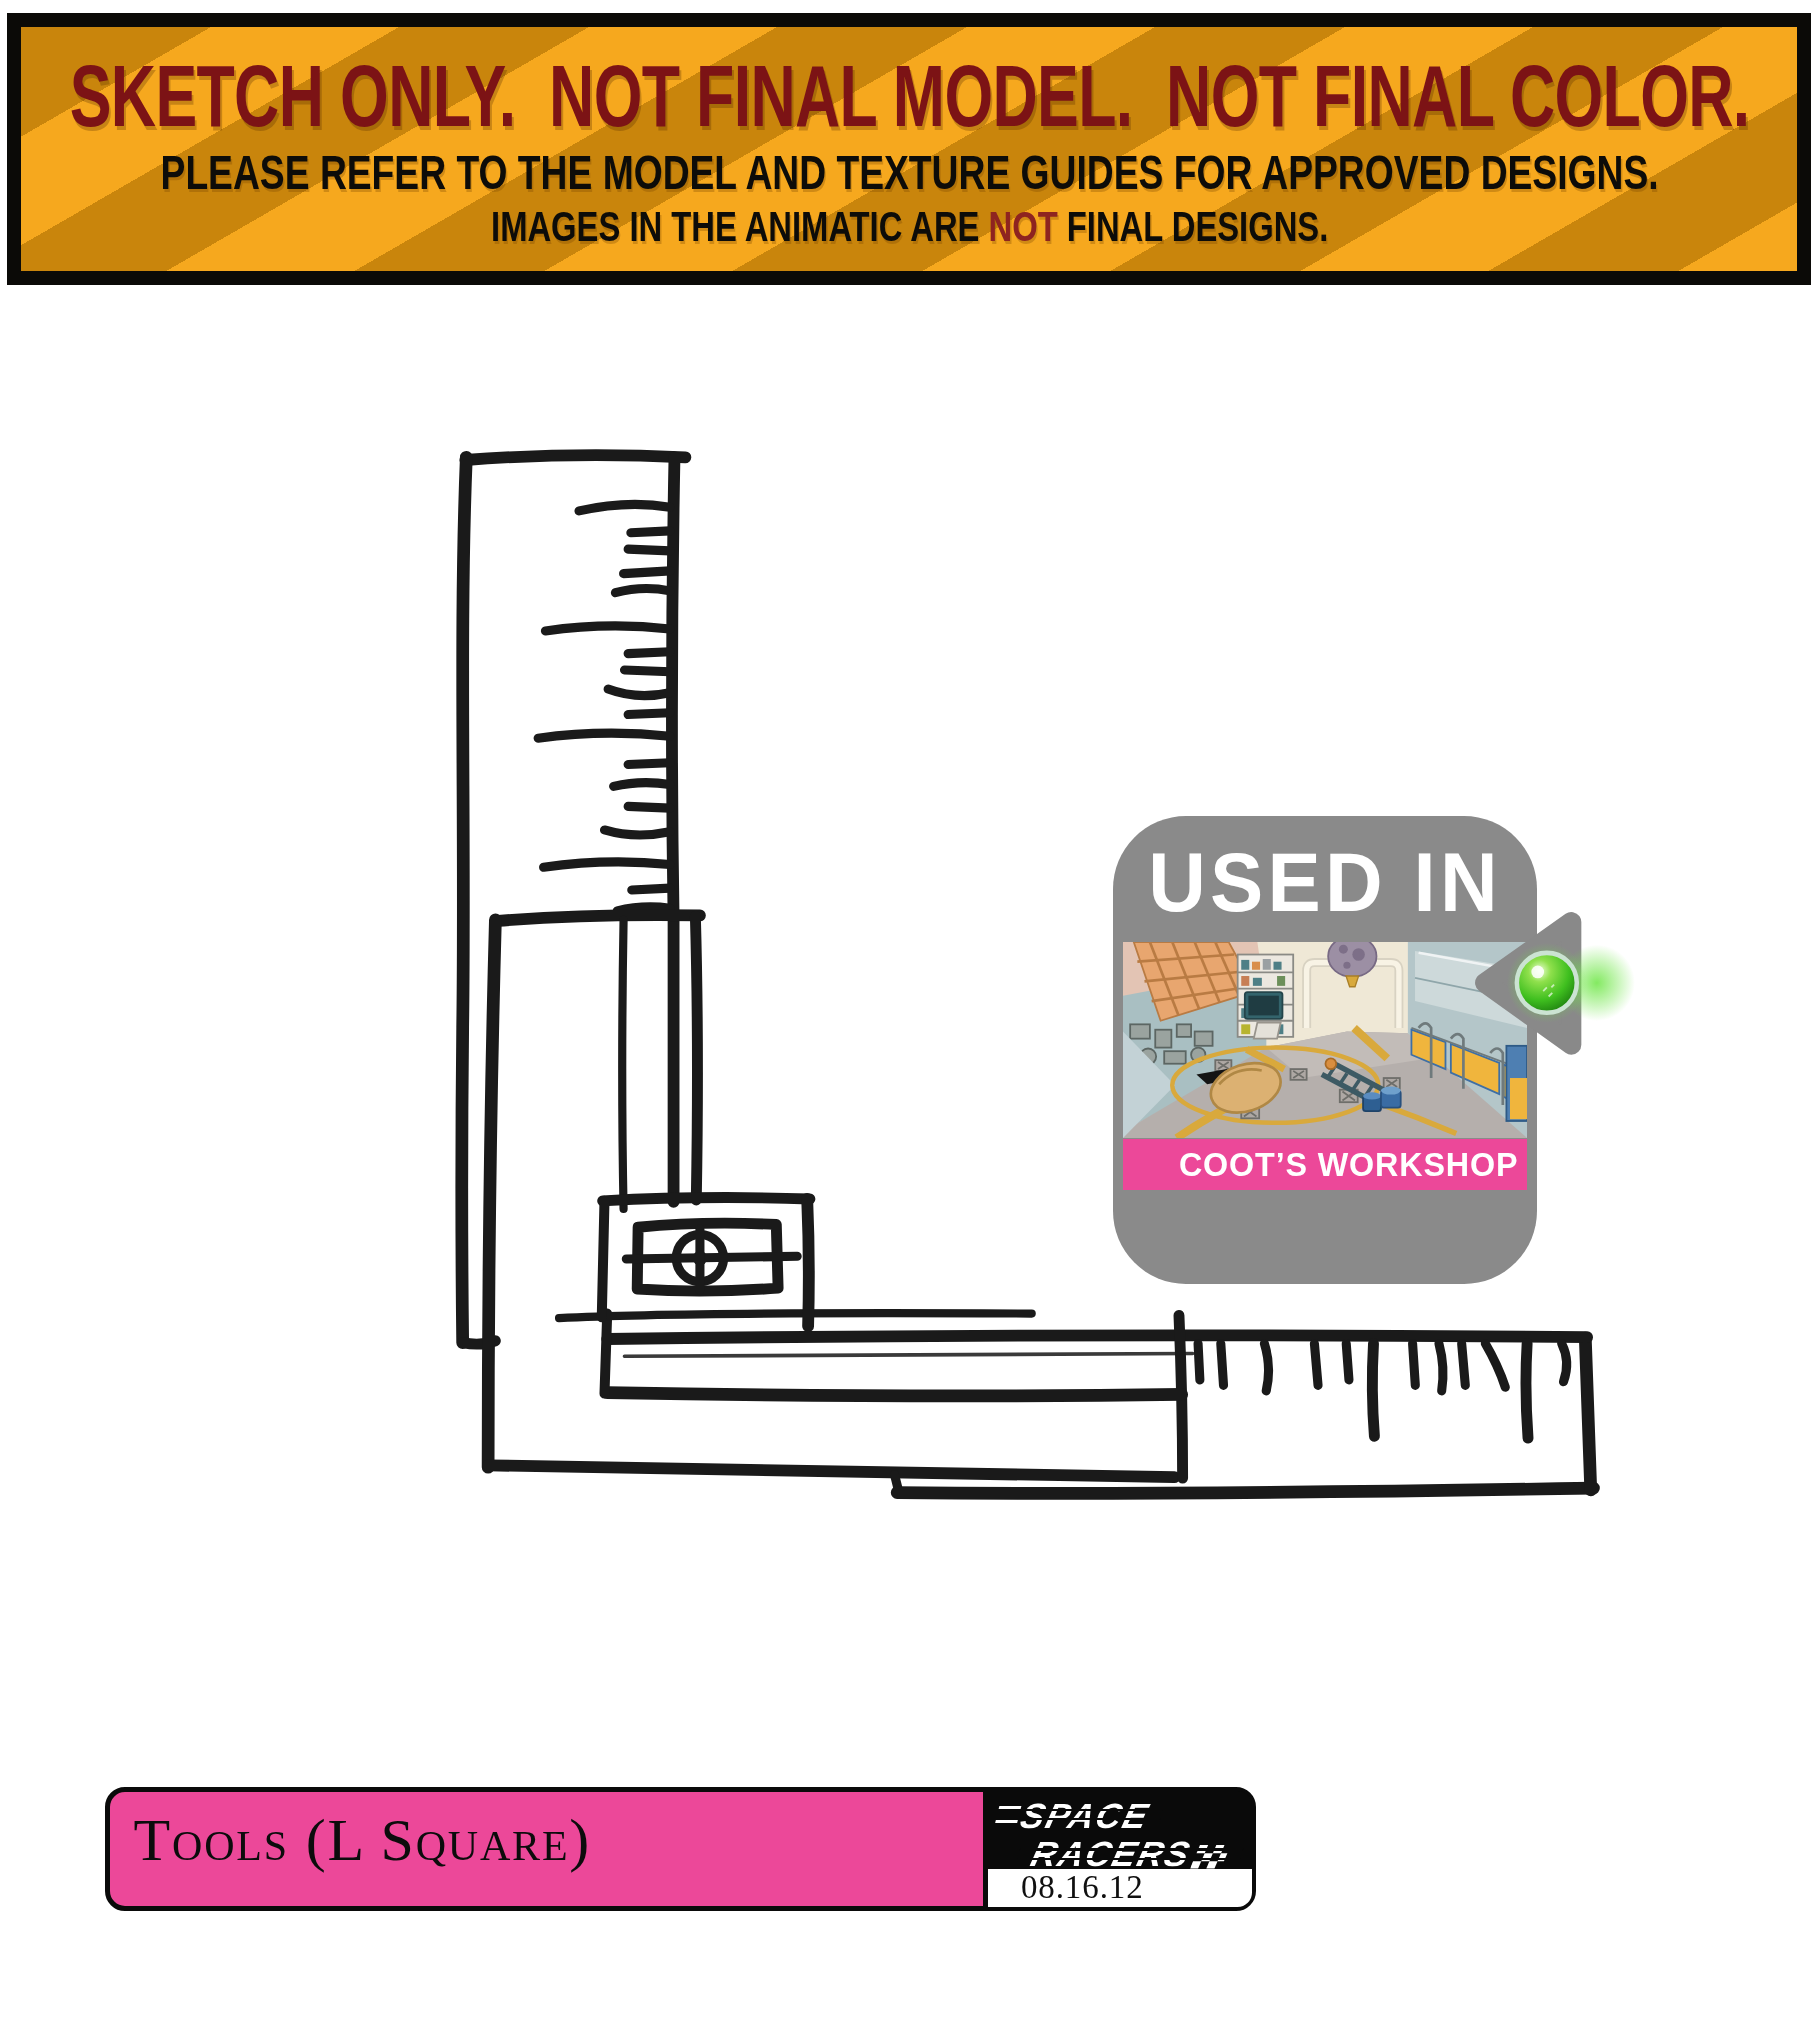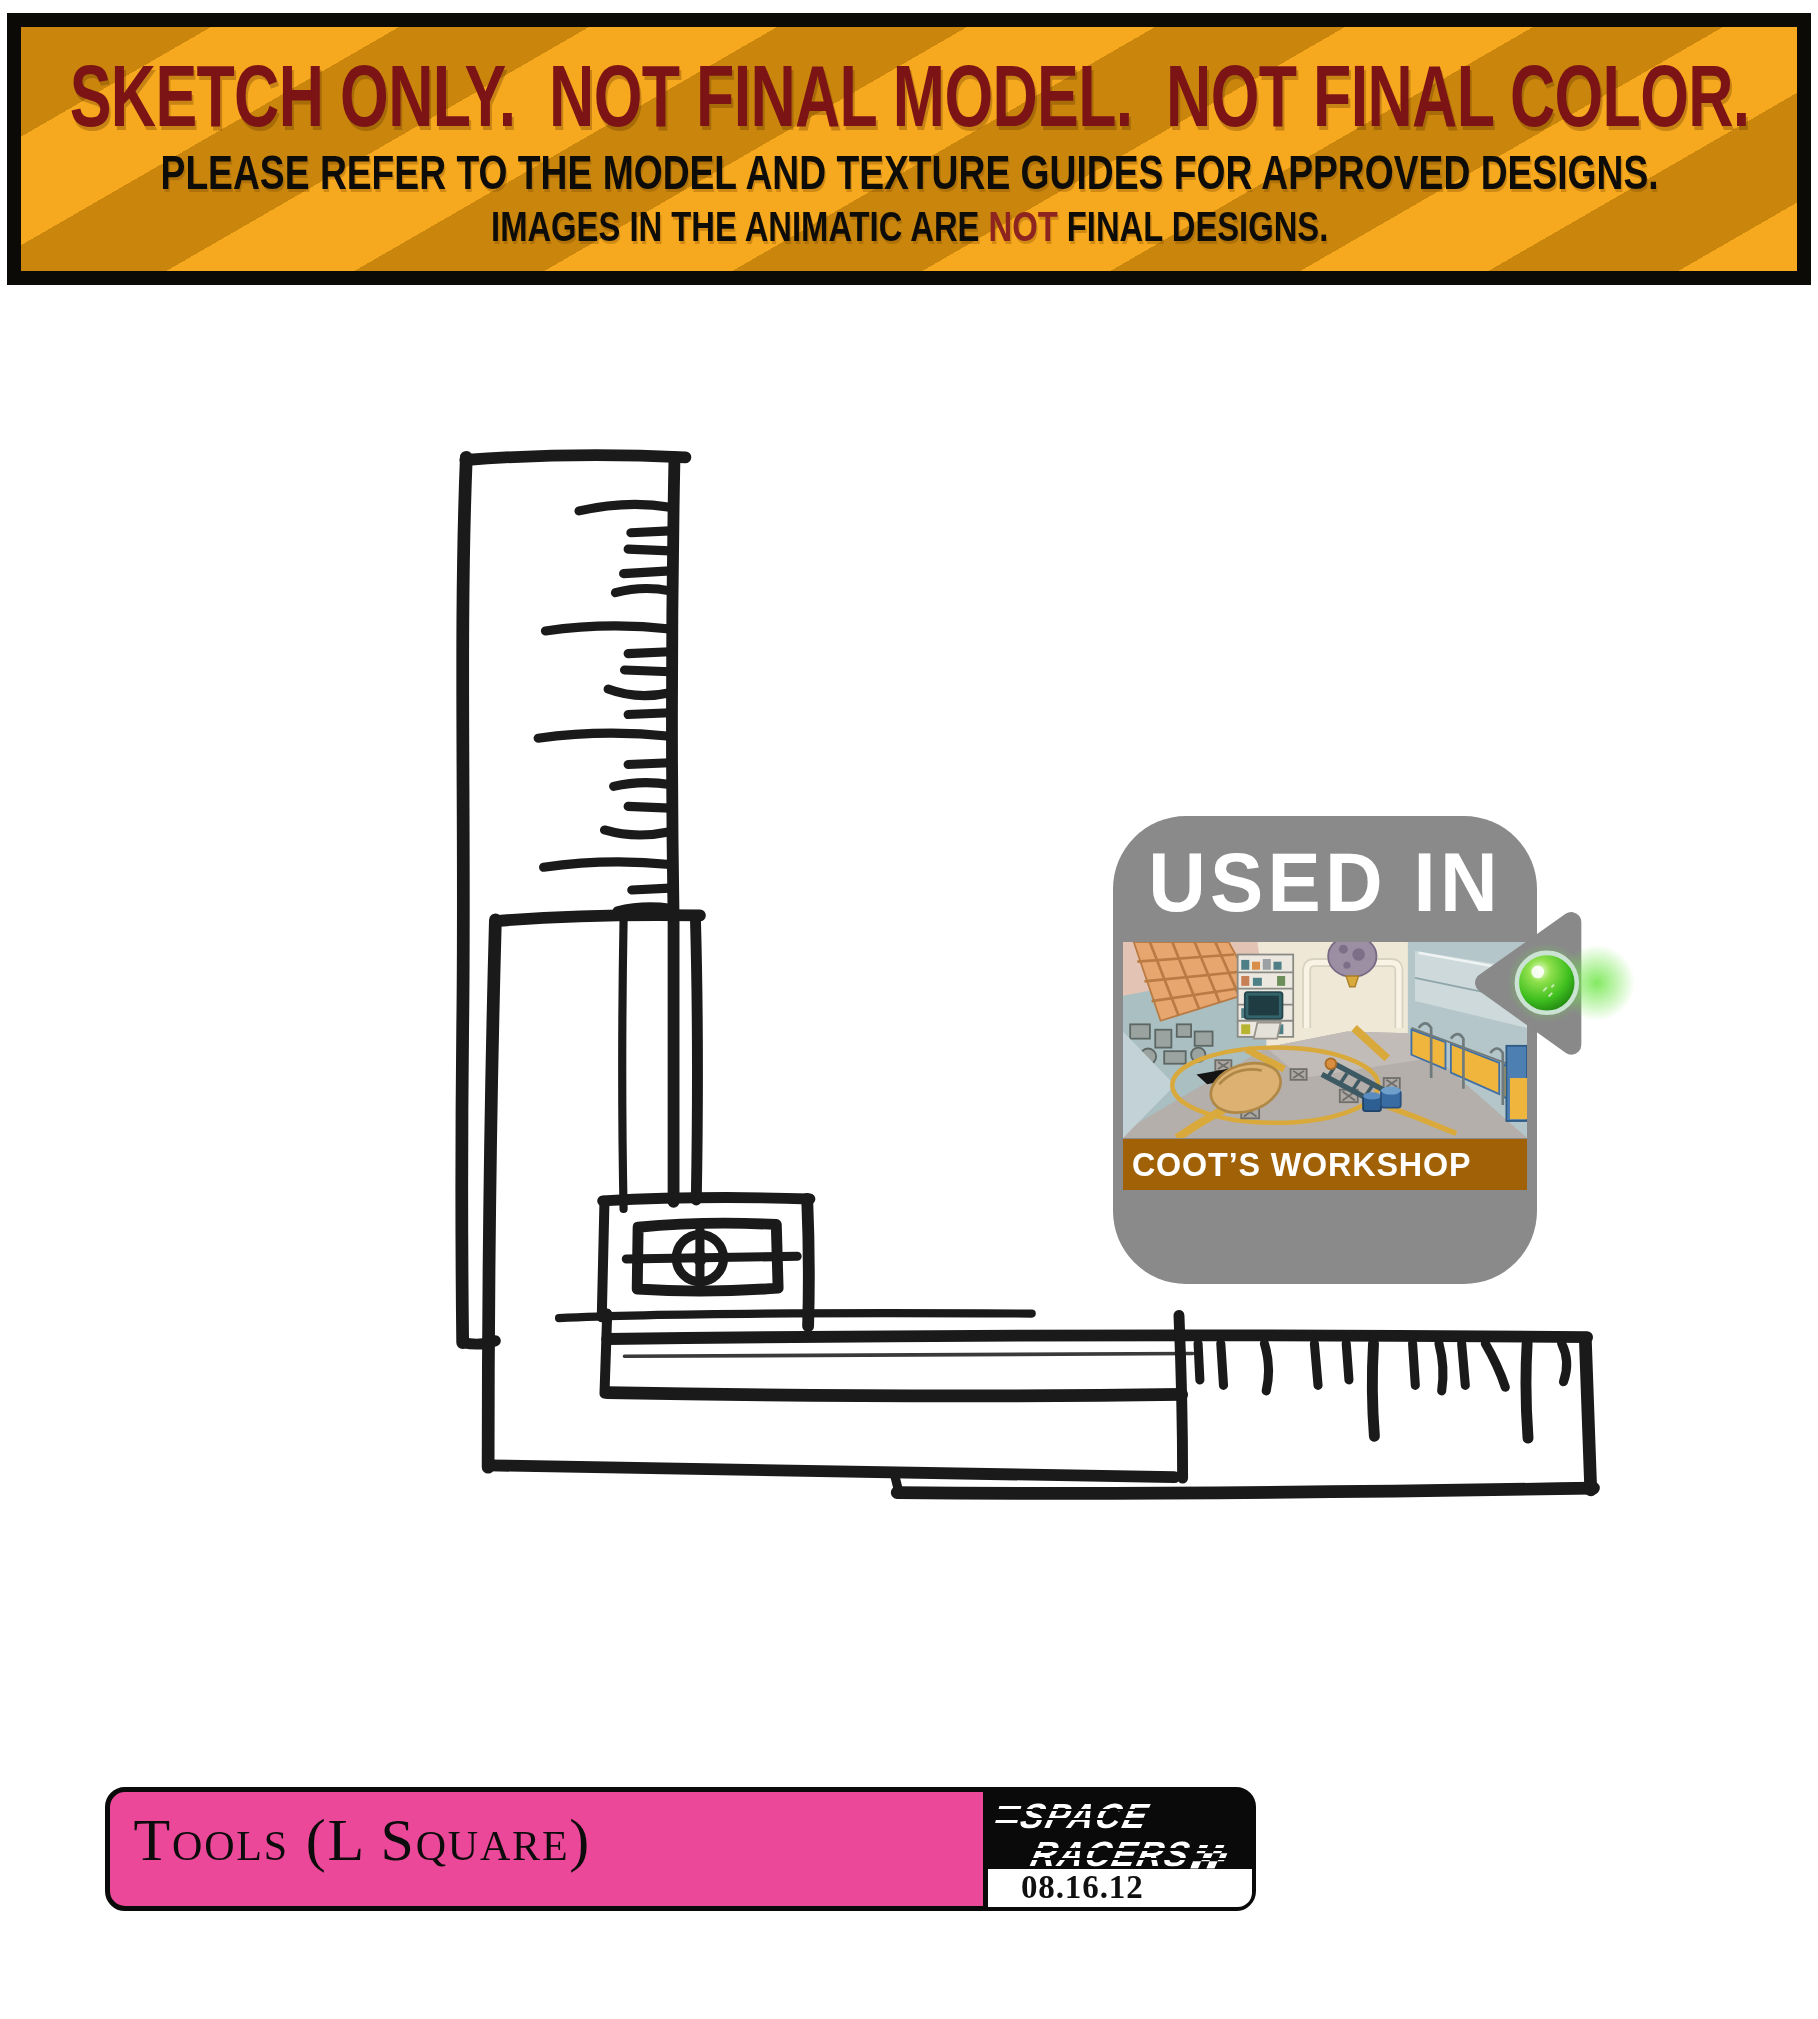--- a/index.html
+++ b/index.html
@@ -26,37 +26,37 @@
   
   .sketch{position:absolute;left:0;top:0;width:1818px;height:2019px;}
 
   
   .badge{position:absolute;left:1113px;top:816px;width:424px;height:468px;
          background:#8a8a8a;border-radius:73px;overflow:hidden;z-index:3;}
   .used-in{margin-top:22px;text-align:center;font-weight:bold;font-size:84px;line-height:1.05;
            color:#ffffff;letter-spacing:4.5px;transform:scaleX(.95);transform-origin:center;}
   .scene{position:absolute;left:10px;top:126px;width:404px;height:196px;overflow:hidden;}
   .scene svg{display:block;width:100%;height:100%;}
-  .band{position:absolute;left:10px;top:323px;width:404px;height:51px;background:#a16207;
-        display:flex;align-items:center;justify-content:flex-start;}
+  .band{position:absolute;left:10px;top:323px;width:404px;height:51px;background:#ec4899;
+        display:flex;align-items:center;justify-content:flex-end;}
   .band span{color:#fff;font-weight:bold;font-size:34px;letter-spacing:0.9px;
              transform:scaleX(.95);white-space:pre;}
   .arrow-layer{position:absolute;left:1446px;top:882px;width:218px;height:209px;z-index:4;}
 
   
   .tblock{position:absolute;left:105px;top:1787px;width:1151px;height:124px;box-sizing:border-box;
           border:5.5px solid #0a0a0a;border-radius:20px;background:#ec4899;z-index:3;}
   .tb-title{position:absolute;left:23.6px;top:14.5px;font-family:"Liberation Serif",serif;
             font-variant:small-caps;font-size:60px;letter-spacing:1.8px;color:#0c0c0c;line-height:1.1;}
   .logo-cell{position:absolute;right:-0.9px;top:-0.9px;width:269px;height:78px;background:#0a0a0a;
              border-radius:0 14.5px 0 0;overflow:hidden;}
   .date-cell{position:absolute;right:-0.9px;top:77px;bottom:-0.9px;width:269px;box-sizing:border-box;
              border-left:5.5px solid #0a0a0a;display:flex;align-items:center;
              border-radius:0 0 14.5px 0;background:#fff;}
-  .date-cell span{font-family:"Liberation Serif",serif;font-weight:bold;font-size:33px;
+  .date-cell span{font-family:"Liberation Serif",serif;font-weight:normal;font-size:33px;
                   color:#101010;margin-left:33px;letter-spacing:0.9px;}
   .logo-line{position:relative;display:block;color:#fff;font-weight:bold;font-style:italic;
              font-size:35px;line-height:1;transform:skewX(-14deg);letter-spacing:1.8px;width:max-content;}
   .logo-line .slit{position:absolute;left:-12.7px;right:-12.7px;height:2.7px;background:#0a0a0a;}
   .l1{margin:7.3px 0 0 14.5px;}
   .l2{margin:2.7px 0 0 49px;}
   .dashes{display:inline-block;width:22px;height:23.6px;margin-right:2.7px;vertical-align:-1.8px;
           background:repeating-linear-gradient(180deg,#fff 0 5.5px,transparent 5.5px 11.8px);}
   .checker{display:inline-block;vertical-align:-2.7px;margin-left:3.6px;}
 </style>

